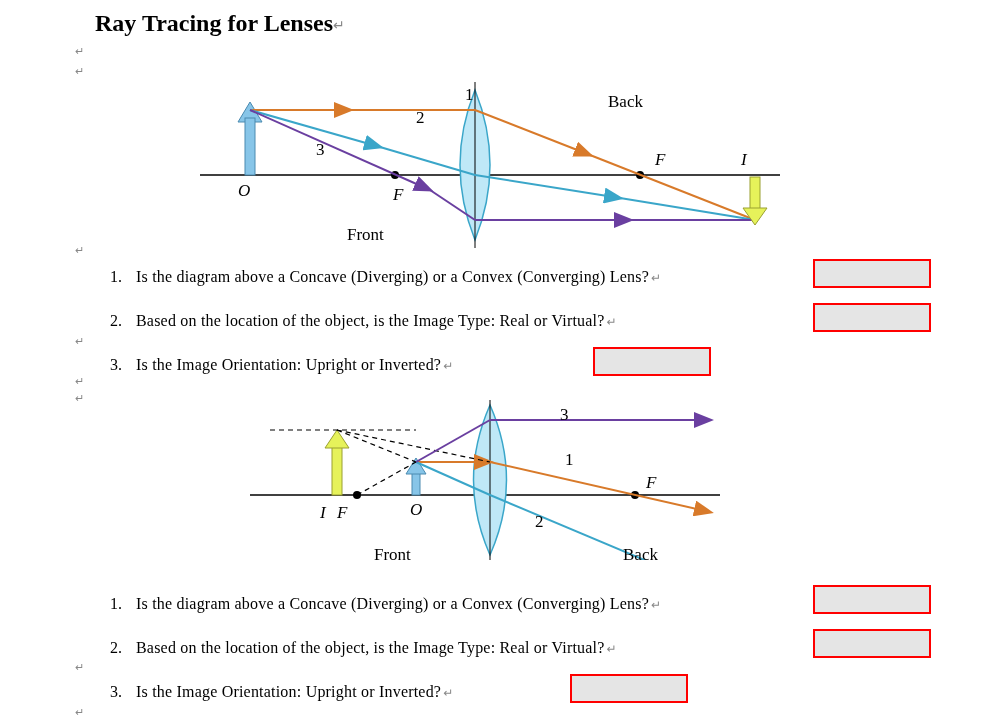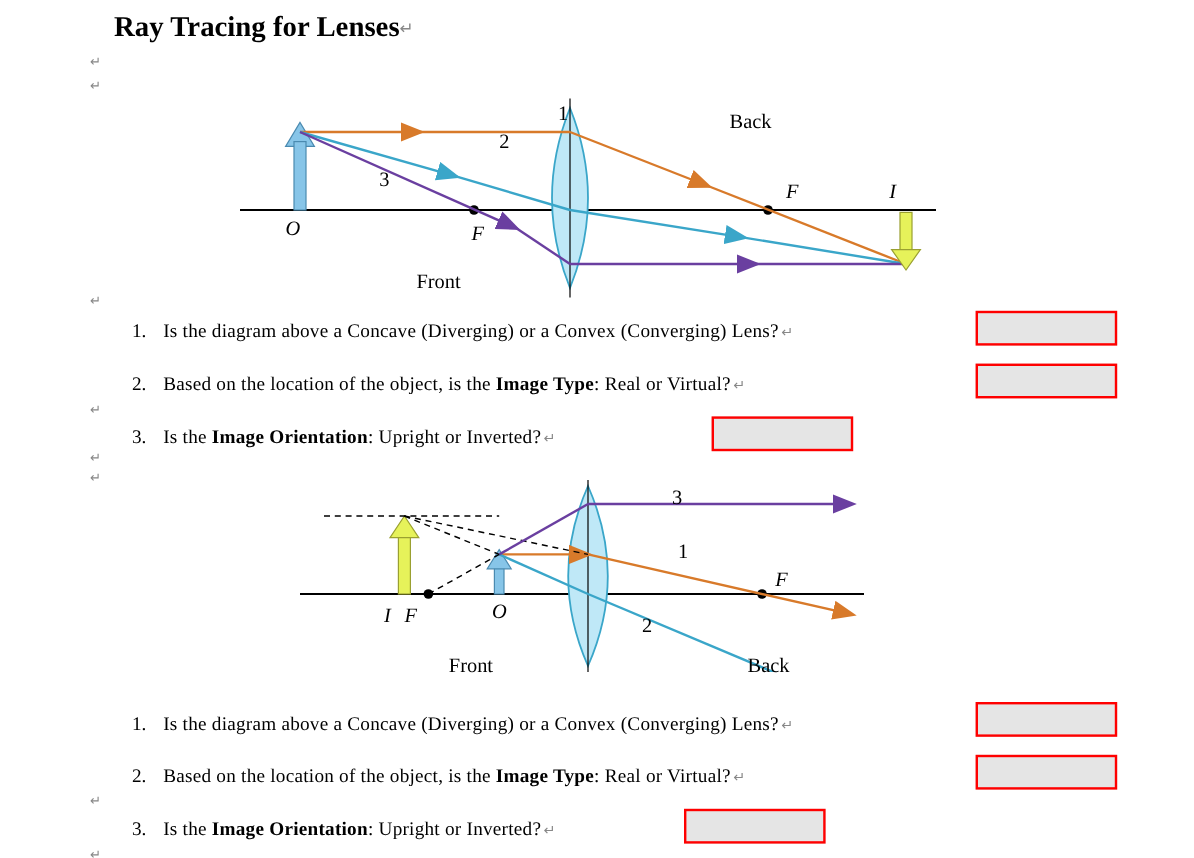--- a/index.html
+++ b/index.html
@@ -38,21 +38,21 @@
     left: 110px;
     font-size: 16px;
   }
   .q-row .num {
     display: inline-block;
     width: 22px;
   }
   .q-text {
     letter-spacing: 0.2px;
   }
-  .bold { font-weight: bold; }
+  .bold { font-weight: normal; }
   .underline { }
   .answer-box {
     position: absolute;
     border: 2px solid #ff0000;
     background: #e5e5e5;
     height: 25px;
   }
   .q-marker {
     font-size: 12px;
     color: #888;

